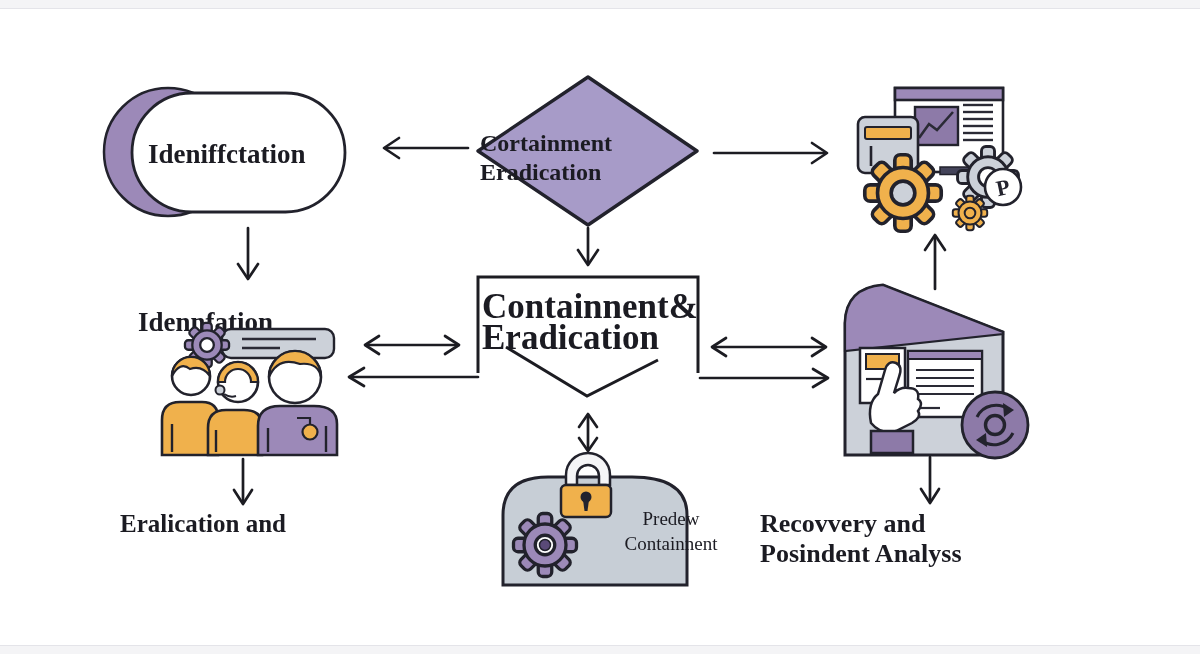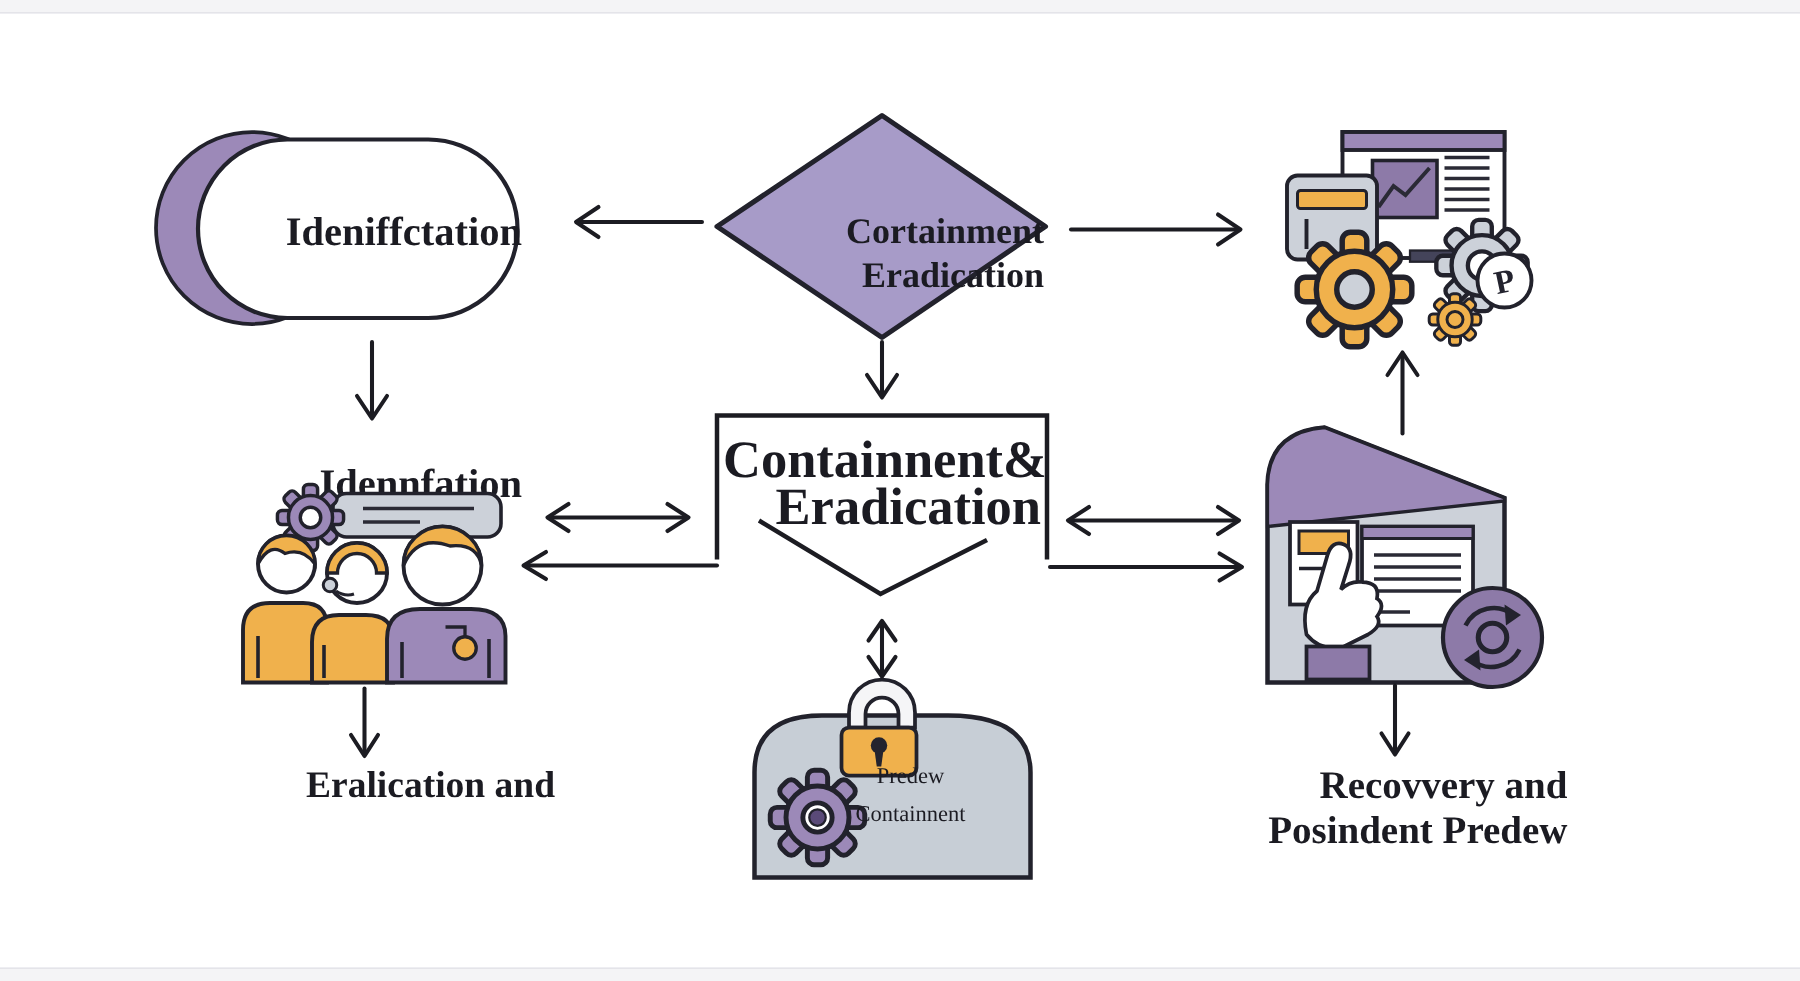--- a/index.html
+++ b/index.html
@@ -5,31 +5,31 @@
   html,body{margin:0;padding:0;background:#ffffff;}
   .canvas{
     position:relative;width:1200px;height:654px;background:#ffffff;
     overflow:hidden;font-family:"Liberation Serif",serif;color:#1b1b22;
   }
   .edge-band{position:absolute;left:0;width:1200px;height:8px;background:#f4f4f6;}
   .edge-band.top{top:0;border-bottom:1px solid #e4e4e9;}
   .edge-band.bottom{bottom:0;border-top:1px solid #e4e4e9;}
   .abs{position:absolute;}
   .label{
-    position:absolute;text-align:right;font-weight:bold;color:#1b1b22;
+    position:absolute;text-align:left;font-weight:bold;color:#1b1b22;
     font-family:"Liberation Serif",serif;
   }
   .label .ln{display:block;}
   .pill-label{left:148px;top:139px;width:200px;font-size:27px;}
-  .diamond-label{left:480px;top:129px;width:216px;font-size:24px;line-height:29px;margin-top:12px;}
+  .diamond-label{left:480px;top:129px;width:216px;font-size:24px;line-height:29px;}
   .left-title{left:138px;top:291px;width:210px;font-size:27px;margin-top:16px;}
   .box-label{left:482px;top:291px;width:212px;font-size:35px;line-height:31px;}
   .caption-left{left:120px;top:509px;width:250px;font-size:25px;line-height:30px;}
   .caption-right{left:760px;top:509px;width:285px;font-size:26px;line-height:30px;}
-  .case-label{left:552px;top:506px;width:110px;font-size:15px;line-height:25px;font-weight:normal;text-align:center;}
+  .case-label{left:616px;top:506px;width:110px;font-size:19px;line-height:25px;font-weight:normal;text-align:center;}
   svg{display:block;}
   .badge-letter{
     font-family:"Liberation Serif",serif;font-weight:bold;font-size:22px;fill:#23232e;
   }
 </style>
 </head>
 <body>
 
 <div class="canvas">
 
@@ -193,21 +193,21 @@
   <div class="label case-label">
     <span class="ln">Predew</span>
     <span class="ln">Containnent</span>
   </div>
 
   <div class="label caption-left">
     <span class="ln">Eralication and</span>
   </div>
   <div class="label caption-right">
     <span class="ln">Recovvery and</span>
-    <span class="ln">Posindent Predew</span>
+    <span class="ln">Posindent Analyss</span>
   </div>
 
   <svg class="abs" style="left:0;top:0;pointer-events:none;" width="1200" height="654" viewBox="0 0 1200 654" fill="none" stroke="#1c1c22" stroke-width="2.7" stroke-linecap="round" stroke-linejoin="round">
     <g>
       <line x1="468" y1="148" x2="386" y2="148"></line>
         <polyline points="399,138 384,148 399,158"></polyline>
     </g>
     <g>
       <line x1="714" y1="153" x2="825" y2="153"></line>
         <polyline points="812,143 827,153 812,163"></polyline>

